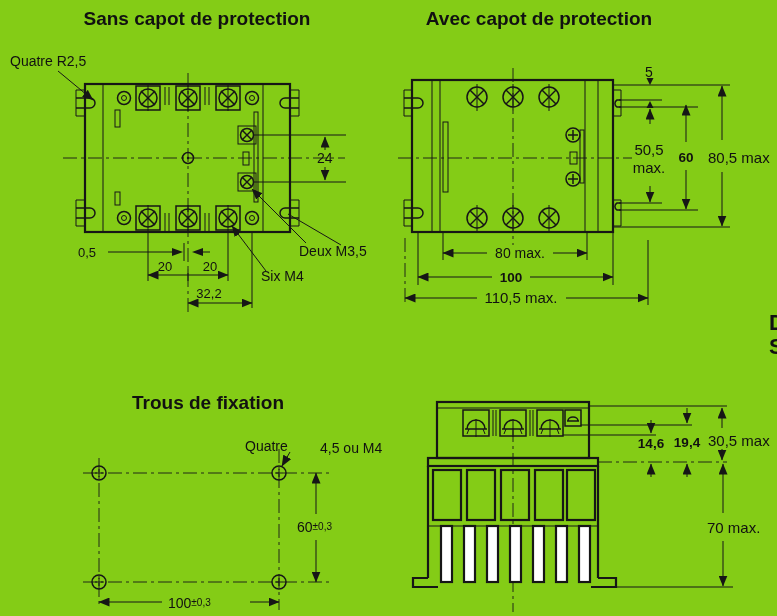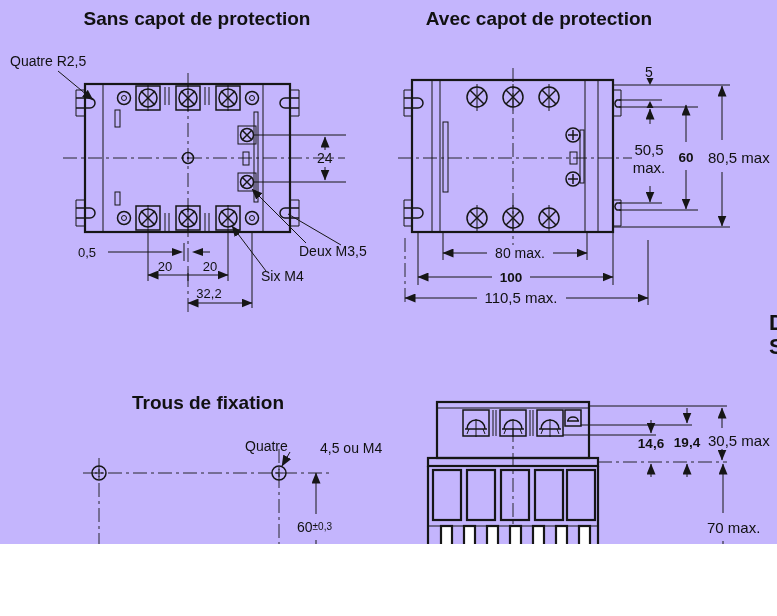--- a/index.html
+++ b/index.html
@@ -1,16 +1,16 @@
 <!DOCTYPE html>
 <html><head>
 <meta charset="utf-8">
 <style>
   html,body{margin:0;padding:0;background:#fff;}
-  .stage{position:relative;width:777px;height:544px;background:#c4b5fd;overflow:hidden;
+  .stage{position:relative;width:777px;height:616px;background:#84cc16;overflow:hidden;
          font-family:"Liberation Sans",sans-serif;}
   svg{position:absolute;left:0;top:0;}
   svg *{vector-effect:none;}
   .o2{stroke:#161616;stroke-width:2.2;fill:none;}
   .o15{stroke:#161616;stroke-width:1.5;fill:none;}
   .t{stroke:#161616;stroke-width:1;fill:none;}
   .d{stroke:#161616;stroke-width:1;fill:none;}
   .cl{stroke:#161616;stroke-width:0.9;fill:none;stroke-dasharray:14 4 3 4;}
   .fw{fill:#fff;}
   text{fill:#111;font-family:"Liberation Sans",sans-serif;}

